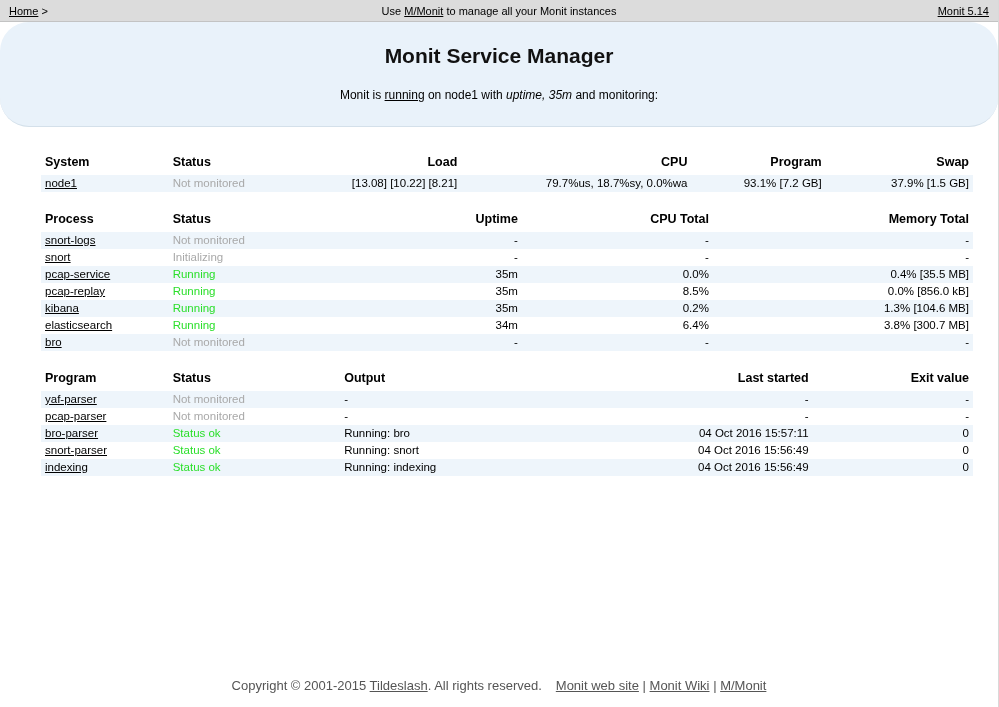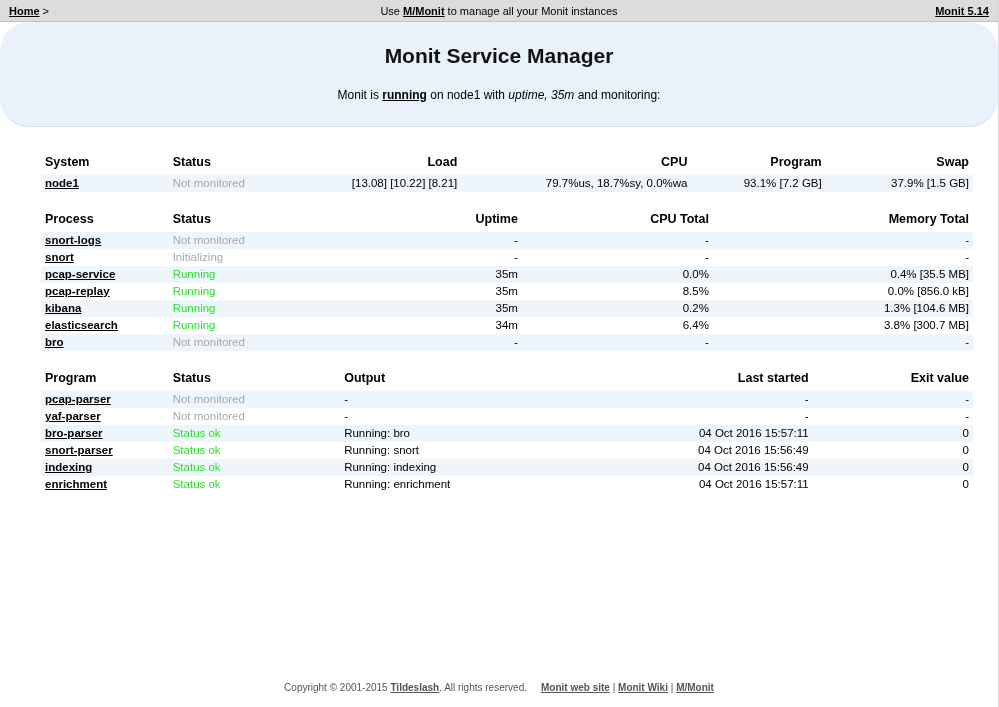--- a/index.html
+++ b/index.html
@@ -23,21 +23,21 @@
     border-bottom: 1px solid #c3c3c3;
     height: 22px;
     display: flex;
     align-items: center;
     font-size: 11px;
     padding: 0 9px;
   }
   .topbar .left, .topbar .right { flex: 0 0 170px; }
   .topbar .right { text-align: right; }
   .topbar .center { flex: 1; text-align: center; }
-  a { color: #000; text-decoration: underline; cursor: pointer; font-weight: bold; }
+  a { color: #000; text-decoration: underline; cursor: pointer; }
 
   
   .hero {
     background: #e9f2fa;
     border-bottom: 1px solid #d4e0ea;
     text-align: center;
     padding: 14px 0 24px;
     border-radius: 29px;
   }
   .hero h1 {
@@ -67,21 +67,21 @@
     overflow: hidden;
   }
   th.num, td.num { text-align: right; }
   tbody tr:nth-child(odd) td { background: #eef5fb; }
   .st-ok { color: #2adf2a; }
   .st-inactive { color: #a9a9a9; }
 
   
   .footer {
     text-align: center;
-    font-size: 10px;
+    font-size: 13px;
     color: #555;
     padding: 8px 12px 14px;
   }
   .footer a { color: #555; }
   .footer .links { margin-left: 14px; }
 </style>
 </head>
 <body>
 
 <div class="page">
@@ -225,28 +225,28 @@
           <tr>
             <th>Program</th>
             <th>Status</th>
             <th>Output</th>
             <th class="num">Last started</th>
             <th class="num">Exit value</th>
           </tr>
         </thead>
         <tbody>
           <tr>
+            <td><a>yaf-parser</a></td>
+            <td><span class="st-inactive">Not monitored</span></td>
+            <td>-</td>
+            <td class="num">-</td>
+            <td class="num">-</td>
+          </tr>
+          <tr>
             <td><a>pcap-parser</a></td>
-            <td><span class="st-inactive">Not monitored</span></td>
-            <td>-</td>
-            <td class="num">-</td>
-            <td class="num">-</td>
-          </tr>
-          <tr>
-            <td><a>yaf-parser</a></td>
             <td><span class="st-inactive">Not monitored</span></td>
             <td>-</td>
             <td class="num">-</td>
             <td class="num">-</td>
           </tr>
           <tr>
             <td><a>bro-parser</a></td>
             <td><span class="st-ok">Status ok</span></td>
             <td>Running: bro</td>
             <td class="num">04 Oct 2016 15:57:11</td>
@@ -259,27 +259,20 @@
             <td class="num">04 Oct 2016 15:56:49</td>
             <td class="num">0</td>
           </tr>
           <tr>
             <td><a>indexing</a></td>
             <td><span class="st-ok">Status ok</span></td>
             <td>Running: indexing</td>
             <td class="num">04 Oct 2016 15:56:49</td>
             <td class="num">0</td>
           </tr>
-          <tr>
-            <td><a>enrichment</a></td>
-            <td><span class="st-ok">Status ok</span></td>
-            <td>Running: enrichment</td>
-            <td class="num">04 Oct 2016 15:57:11</td>
-            <td class="num">0</td>
-          </tr>
         </tbody>
       </table>
     </div>
 
   </div>
 
   <div class="footer">
     <span><span>Copyright © 2001-2015 </span><a>Tildeslash</a><span>. All rights reserved.</span></span><span class="links"><a>Monit web site</a> <span>|</span> <a>Monit Wiki</a> <span>|</span> <a>M/Monit</a></span>
   </div>
 

